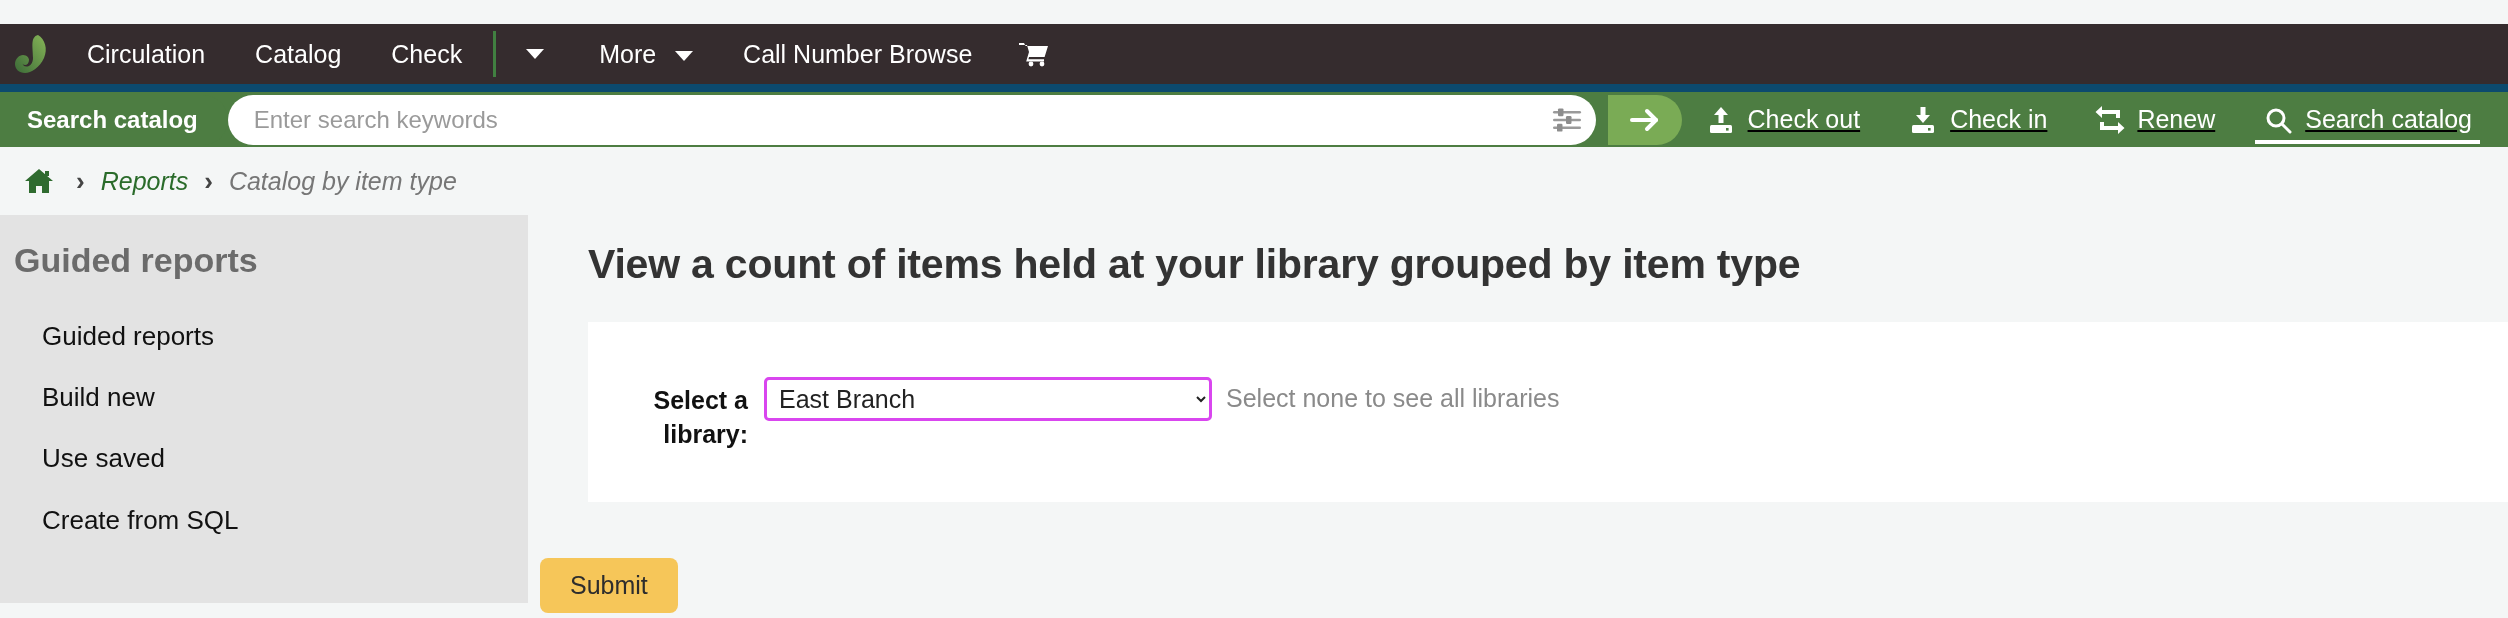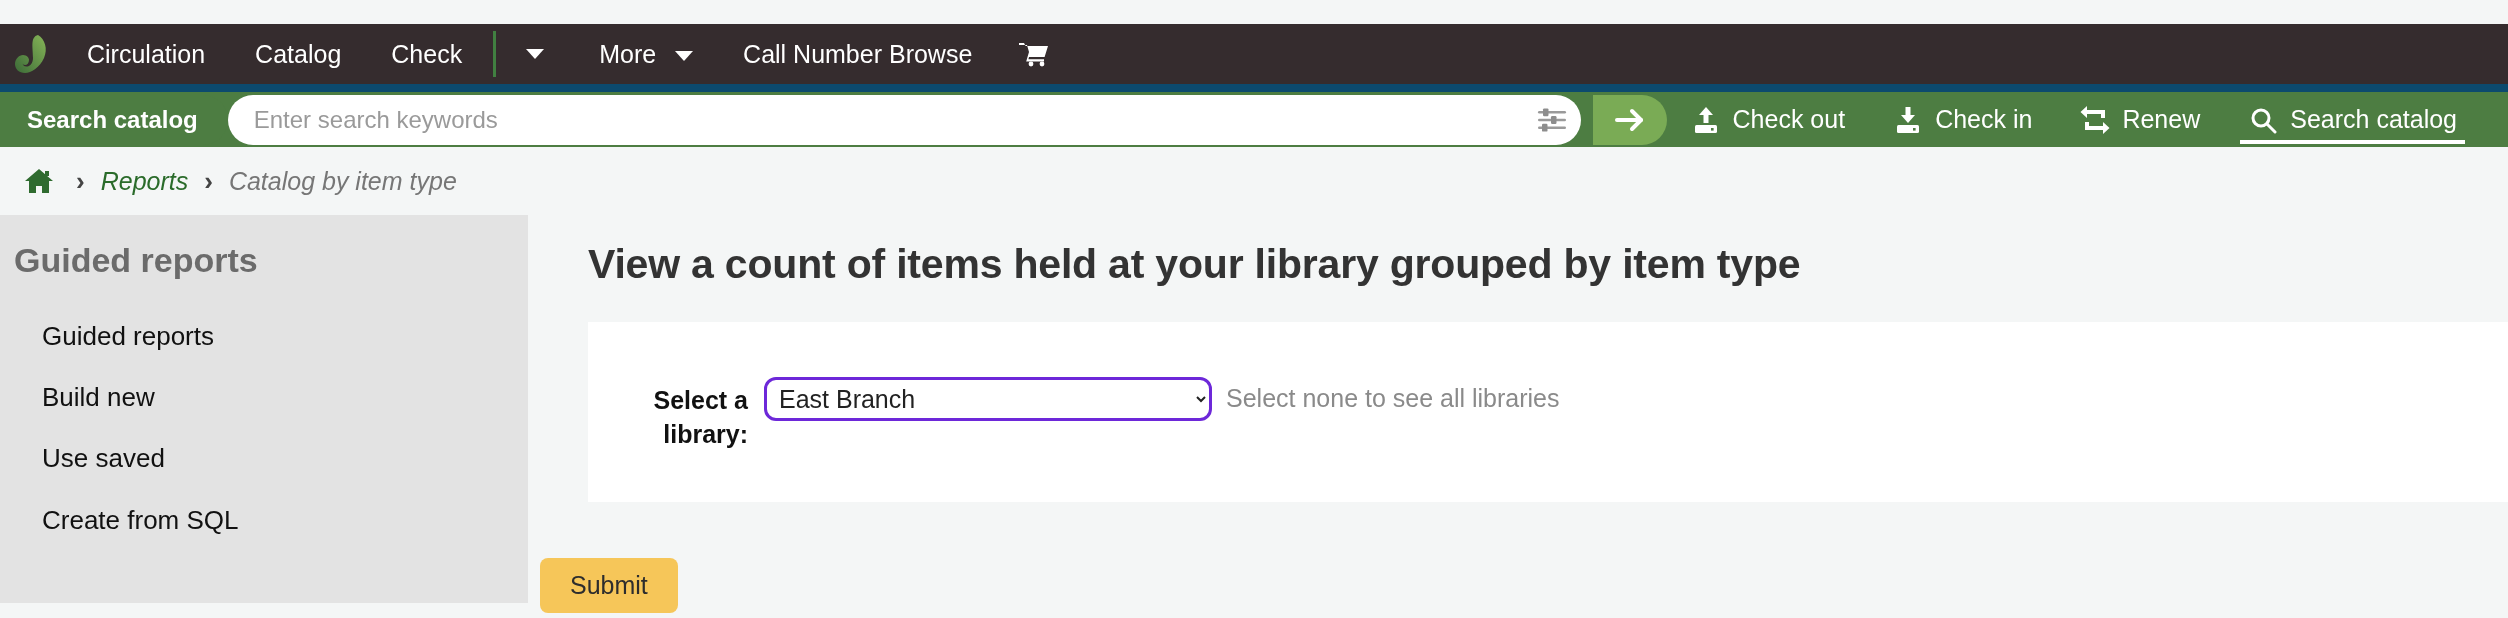--- a/index.html
+++ b/index.html
@@ -120,21 +120,22 @@
     display:flex; align-items:center; justify-content:center;
     cursor: pointer;
     flex: 0 0 auto;
     margin-left: -2px;
   }
   .go-icon { width: 34px; height: 28px; display:block; }
 
   .search-right {
     display:flex; align-items: center; height: 63px;
     flex: 0 0 auto;
-    padding-right: 27px;
+    padding-right: 12px;
+    text-decoration: underline;
   }
   .sr-item {
     color: #ffffff;
     font-size: 25px;
     display:flex; align-items:center; gap: 12px;
     padding: 0 24px;
     height: 63px;
     white-space: nowrap;
     cursor: pointer;
     position: relative;
@@ -242,22 +243,22 @@
     line-height: 1.35;
     padding-top: 7px;
   }
   .lib-select {
     font-family: "Liberation Sans", sans-serif;
     font-size: 25px;
     color: #222;
     width: 448px;
     height: 44px;
     padding: 2px 8px;
-    border: 3px solid #6d28d9;
-    border-radius: 12px;
+    border: 3px solid #d946ef;
+    border-radius: 5px;
     background: #ffffff;
     cursor: pointer;
   }
   .hint {
     font-size: 25px;
     color: #8a8a8a;
     padding-left: 14px;
     padding-top: 7px;
     white-space: nowrap;
   }

